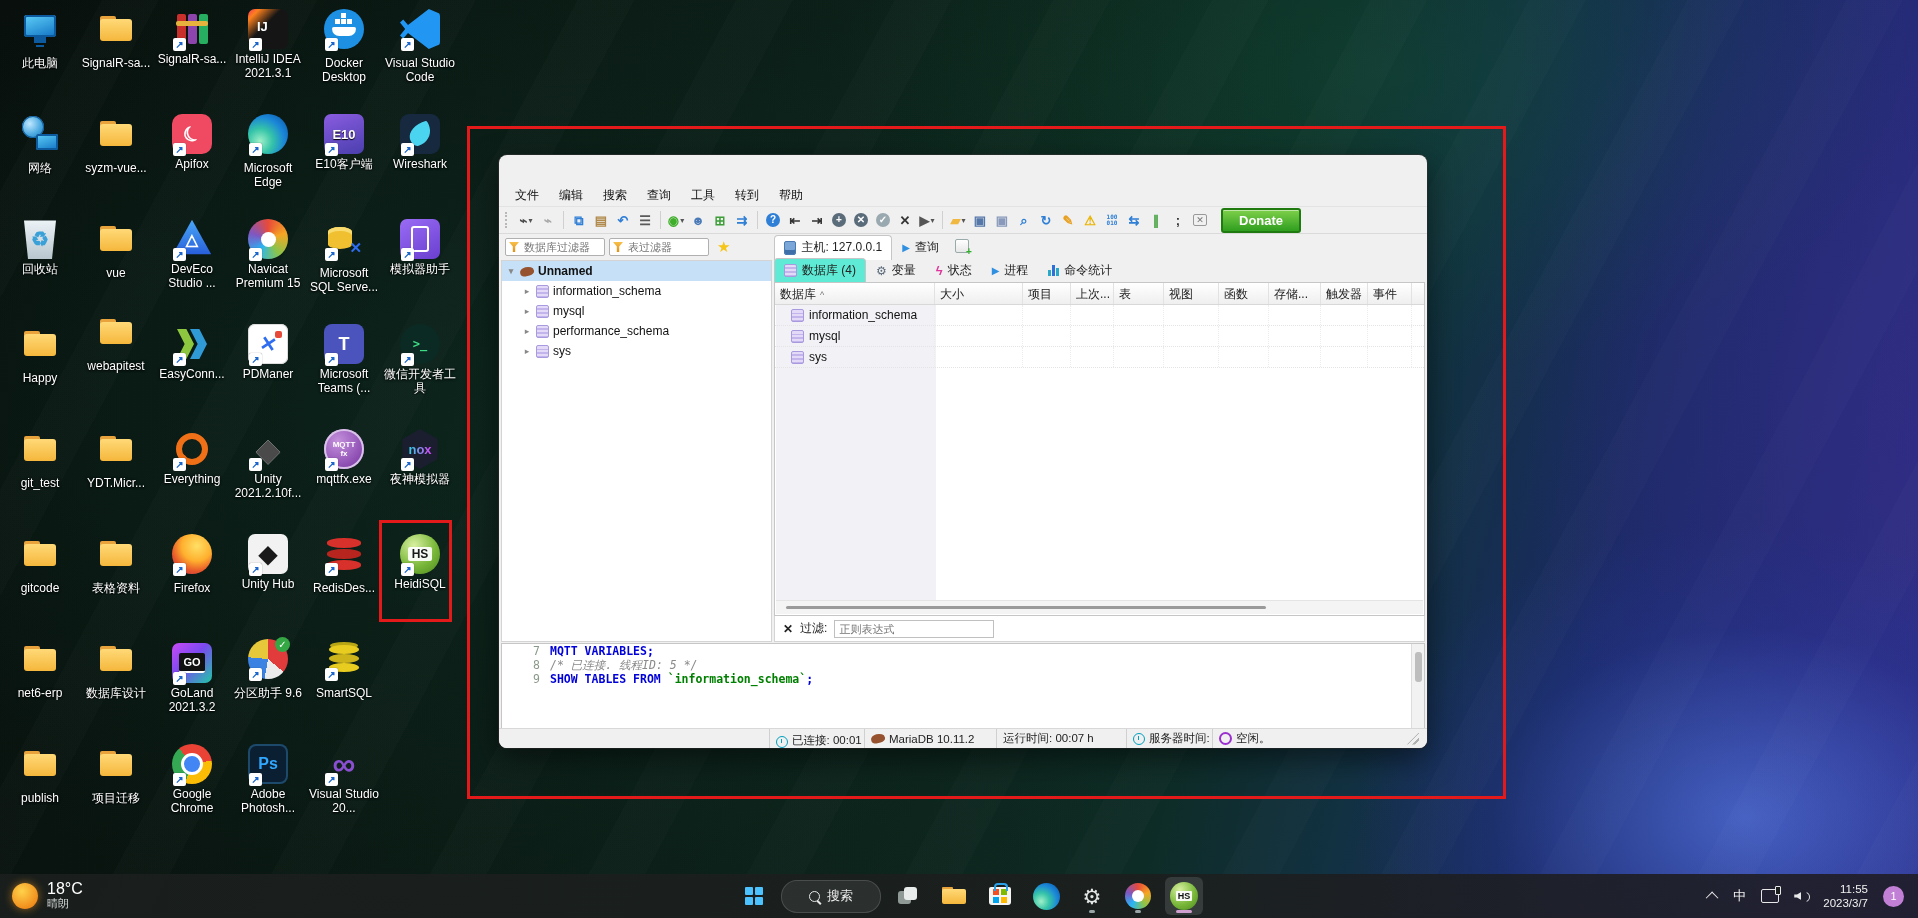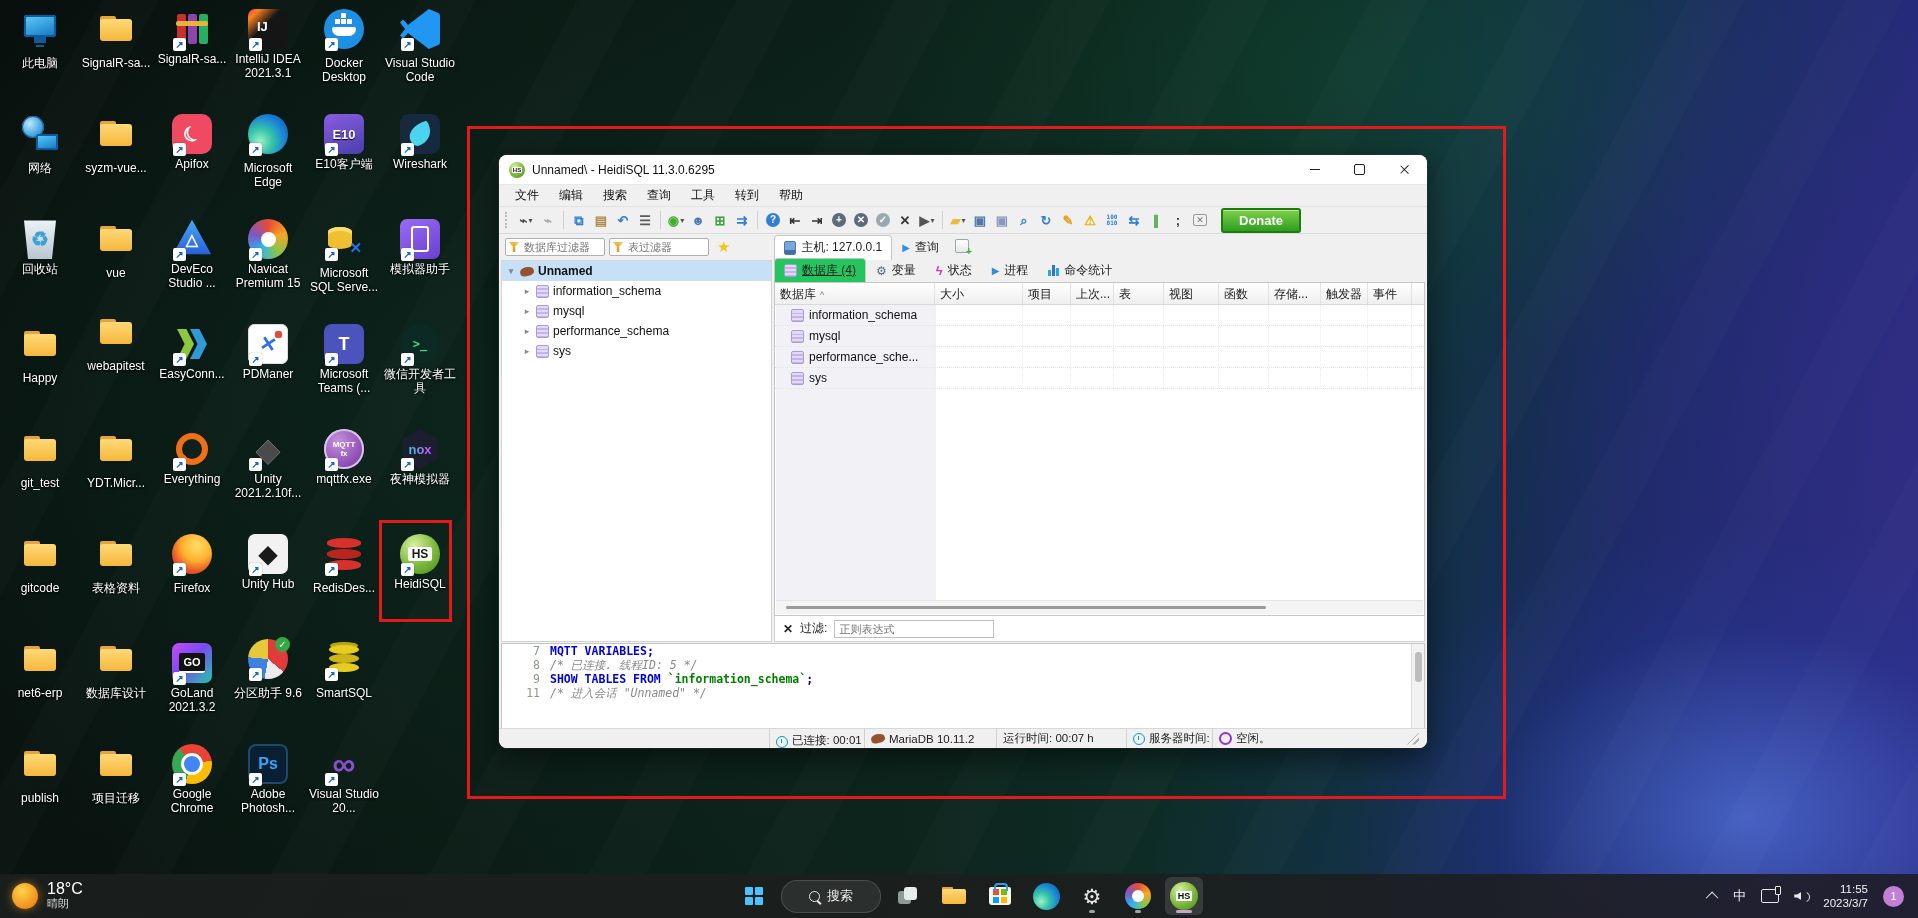--- a/index.html
+++ b/index.html
@@ -212,21 +212,21 @@
       border:1px solid #d4d4d4;box-sizing:border-box;overflow:hidden;}
   .trow{display:flex;align-items:center;height:20px;padding-left:4px;gap:4px;font-size:12px;color:#111;}
   .trow .chev{width:10px;color:#888;font-size:9px;text-align:center;}
   .trow.selected{background:#c6e0f7;font-weight:bold;}
   .trow.child{padding-left:20px;}
 
   .rightpane{position:absolute;left:275px;top:0;right:2px;height:356px;}
   .maintabs{position:absolute;left:0;top:0;right:0;height:22px;display:flex;align-items:flex-end;}
   .mtab{display:flex;align-items:center;gap:5px;padding:3px 9px;font-size:12px;color:#222;
       border:1px solid transparent;border-bottom:none;border-radius:4px 4px 0 0;}
-  .mtab.active{background:#22c55e;border-color:#c6c6c6;text-decoration:underline;}
+  .mtab.active{background:#5eead4;border-color:#c6c6c6;}
   .gridwrap{position:absolute;left:0;top:22px;right:0;bottom:0;background:#fff;
       border:1px solid #c6c6c6;box-sizing:border-box;overflow:hidden;}
   .gridhead{display:flex;height:21px;background:linear-gradient(#ffffff,#efefef);
       border-bottom:1px solid #d8d8d8;}
   .gh{box-sizing:border-box;border-right:1px solid #e2e2e2;padding:3px 5px;font-size:12px;
       color:#222;white-space:nowrap;overflow:hidden;}
   .gh .sort{color:#777;font-size:9px;margin-left:4px;font-weight:normal;}
   .colshade{position:absolute;left:1px;top:22px;width:160px;bottom:14px;background:#f2f1f6;}
   .gridbody{position:absolute;left:0;top:22px;right:0;bottom:14px;}
   .grow{display:flex;height:20px;border-bottom:1px dotted #e4e4e4;position:relative;}
@@ -491,37 +491,20 @@
           </span></span><span class="sc-arrow" style="left: 19px; bottom: auto; top: 29px; position: absolute;">↗</span><div class="dlabel">微信开发者工具</div></div>
       <div class="dicon-cell" style="left: 382px; top: 429px;"><span class="icwrap"><span class="ic k-nox">
             <b>nox</b>
           </span></span><span class="sc-arrow" style="left: 19px; bottom: auto; top: 29px; position: absolute;">↗</span><div class="dlabel">夜神模拟器</div></div>
       <div class="dicon-cell" style="left: 382px; top: 534px;"><span class="icwrap"><span class="ic k-hs">
             <b>HS</b>
           </span></span><span class="sc-arrow" style="left: 19px; bottom: auto; top: 29px; position: absolute;">↗</span><div class="dlabel">HeidiSQL</div></div>
     </div>
 
   <div id="heidi-window">
-    <div class="titlebar">
-      <span class="hs-mini">
-          <b>HS</b>
-        </span>
-      <span class="title-text">Unnamed\ - HeidiSQL 11.3.0.6295</span>
-      <span class="winbtns">
-        <span class="wbtn wmin">
-            <i></i>
-          </span>
-        <span class="wbtn wmax">
-            <i></i>
-          </span>
-        <span class="wbtn wclose">
-            <i></i>
-          </span>
-      </span>
-    </div>
     <div class="menubar" id="menubar">
         <span class="menu-item">文件</span>
         <span class="menu-item">编辑</span>
         <span class="menu-item">搜索</span>
         <span class="menu-item">查询</span>
         <span class="menu-item">工具</span>
         <span class="menu-item">转到</span>
         <span class="menu-item">帮助</span>
       </div>
     <div class="toolbar" id="toolbar">
@@ -744,35 +727,20 @@
                 <span class="gcell" style="flex:0 0 50px;width:50px"></span>
                 <span class="gcell" style="flex:0 0 55px;width:55px"></span>
                 <span class="gcell" style="flex:0 0 50px;width:50px"></span>
                 <span class="gcell" style="flex:0 0 52px;width:52px"></span>
                 <span class="gcell" style="flex:0 0 47px;width:47px"></span>
                 <span class="gcell" style="flex:0 0 44px;width:44px"></span>
               </div>
               <div class="grow">
                 <span class="gcell first" style="flex:0 0 160px;width:160px">
                   <span class="ti ti-db"></span>
-                  <span>performance_sche...</span>
-                </span>
-                <span class="gcell" style="flex:0 0 88px;width:88px"></span>
-                <span class="gcell" style="flex:0 0 48px;width:48px"></span>
-                <span class="gcell" style="flex:0 0 43px;width:43px"></span>
-                <span class="gcell" style="flex:0 0 50px;width:50px"></span>
-                <span class="gcell" style="flex:0 0 55px;width:55px"></span>
-                <span class="gcell" style="flex:0 0 50px;width:50px"></span>
-                <span class="gcell" style="flex:0 0 52px;width:52px"></span>
-                <span class="gcell" style="flex:0 0 47px;width:47px"></span>
-                <span class="gcell" style="flex:0 0 44px;width:44px"></span>
-              </div>
-              <div class="grow">
-                <span class="gcell first" style="flex:0 0 160px;width:160px">
-                  <span class="ti ti-db"></span>
                   <span>sys</span>
                 </span>
                 <span class="gcell" style="flex:0 0 88px;width:88px"></span>
                 <span class="gcell" style="flex:0 0 48px;width:48px"></span>
                 <span class="gcell" style="flex:0 0 43px;width:43px"></span>
                 <span class="gcell" style="flex:0 0 50px;width:50px"></span>
                 <span class="gcell" style="flex:0 0 55px;width:55px"></span>
                 <span class="gcell" style="flex:0 0 50px;width:50px"></span>
                 <span class="gcell" style="flex:0 0 52px;width:52px"></span>
                 <span class="gcell" style="flex:0 0 47px;width:47px"></span>
@@ -795,24 +763,20 @@
             <span class="lbody"><span class="seg-kw">MQTT VARIABLES;</span></span>
           </div>
           <div class="sline">
             <span class="lnum">8</span>
             <span class="lbody"><span class="seg-cm">/* 已连接. 线程ID: 5 */</span></span>
           </div>
           <div class="sline">
             <span class="lnum">9</span>
             <span class="lbody"><span class="seg-kw">SHOW TABLES FROM </span><span class="seg-id">`information_schema`</span><span class="seg-kw">;</span></span>
           </div>
-          <div class="sline">
-            <span class="lnum">11</span>
-            <span class="lbody"><span class="seg-cm">/* 进入会话 "Unnamed" */</span></span>
-          </div>
           <div class="vscroll">
             <div class="vthumb"></div>
           </div>
       </div>
     </div>
     <div class="statusbar" id="statusbar">
         <span class="spanel" style="width: 271px; flex: 0 0 271px;">
           <span></span>
         </span>
         <span class="spanel" style="width: 95px; flex: 0 0 95px; align-items: flex-end;">

